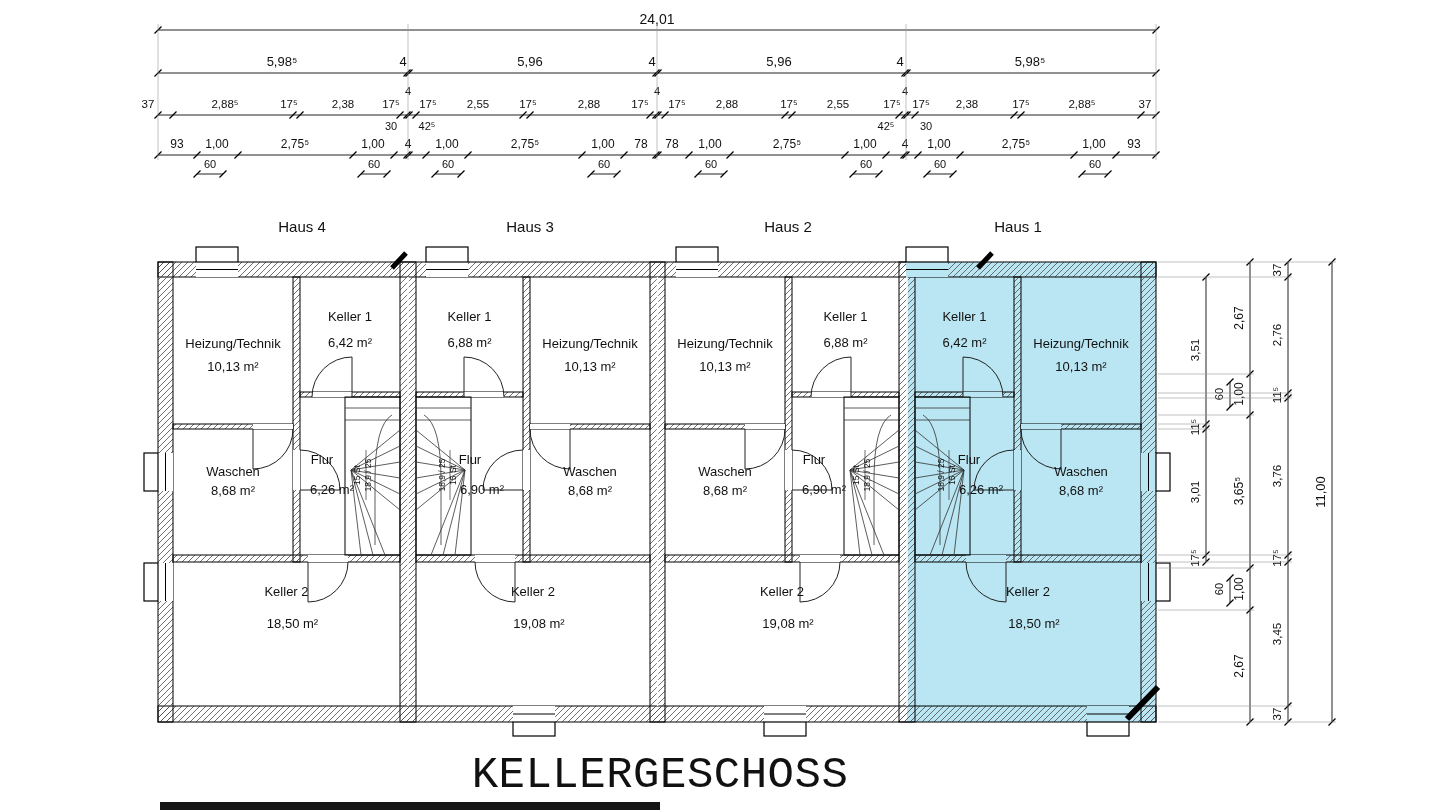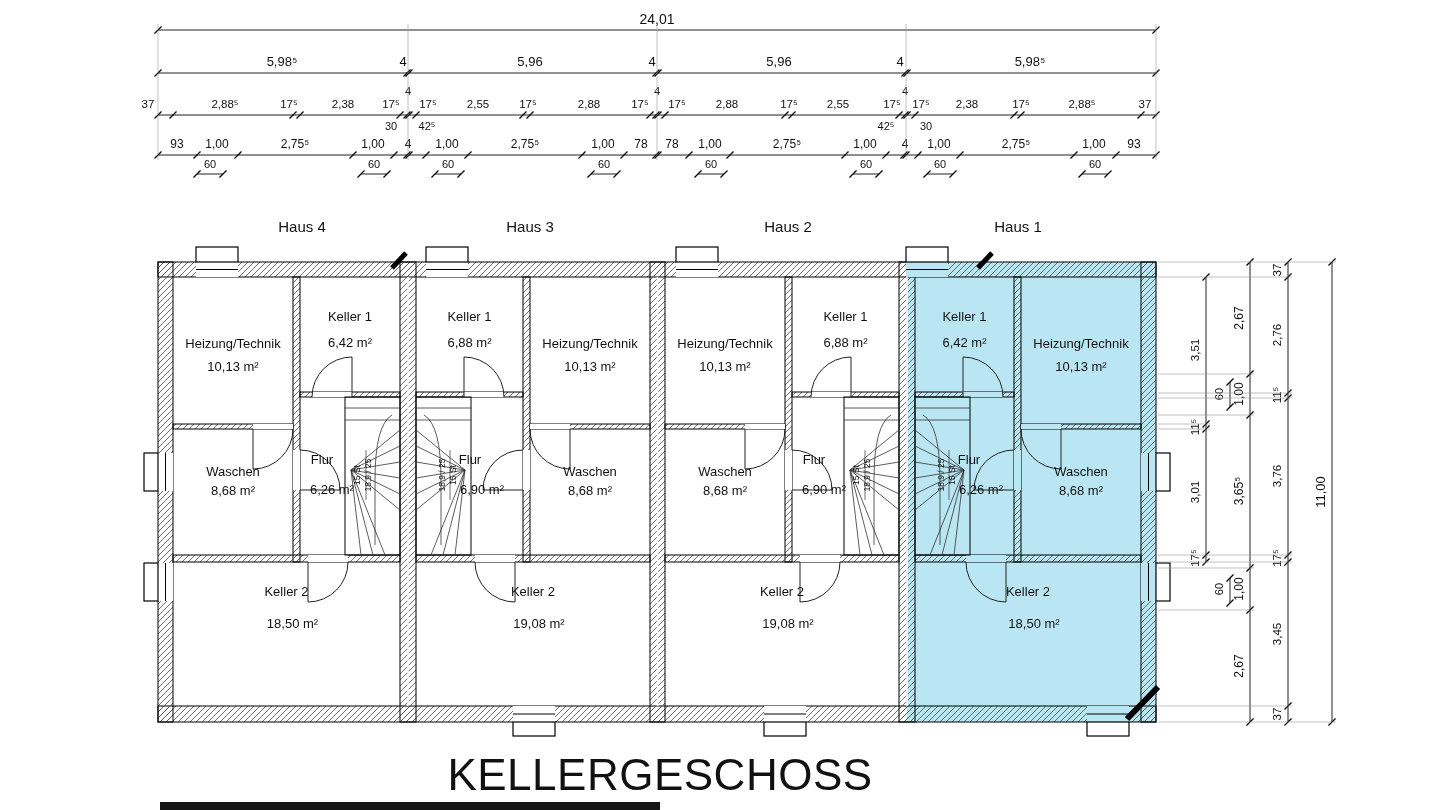--- a/index.html
+++ b/index.html
@@ -1,21 +1,21 @@
 <!DOCTYPE html>
 <html><head>
 <meta charset="utf-8">
 <style>
   html,body{margin:0;padding:0;background:#fff;}
   .canvas{position:relative;width:1440px;height:810px;background:#ffffff;overflow:hidden;
           font-family:"Liberation Sans", sans-serif;}
   #plan{position:absolute;left:0;top:0;}
   #plan text{font-family:"Liberation Sans", sans-serif;fill:#111;}
   .title{position:absolute;left:410px;top:750px;width:500px;text-align:center;
-         font-size:44px;color:#111;letter-spacing:0.5px;white-space:nowrap;}
+         font-size:44px;color:#111;letter-spacing:0.5px;white-space:nowrap;font-family:Liberation Mono, monospace;}
   .bottom-bar{position:absolute;left:160px;top:802px;width:500px;height:8px;background:#161616;}
 </style>
 </head>
 <body>
 
 <div class="canvas">
   <svg id="plan" width="1440" height="810" viewBox="0 0 1440 810">
     <defs>
       <pattern id="hatch" width="6" height="6" patternUnits="userSpaceOnUse">
         <path d="M0 6 L6 0" stroke="#4d4d4d" stroke-width="0.8"></path>

